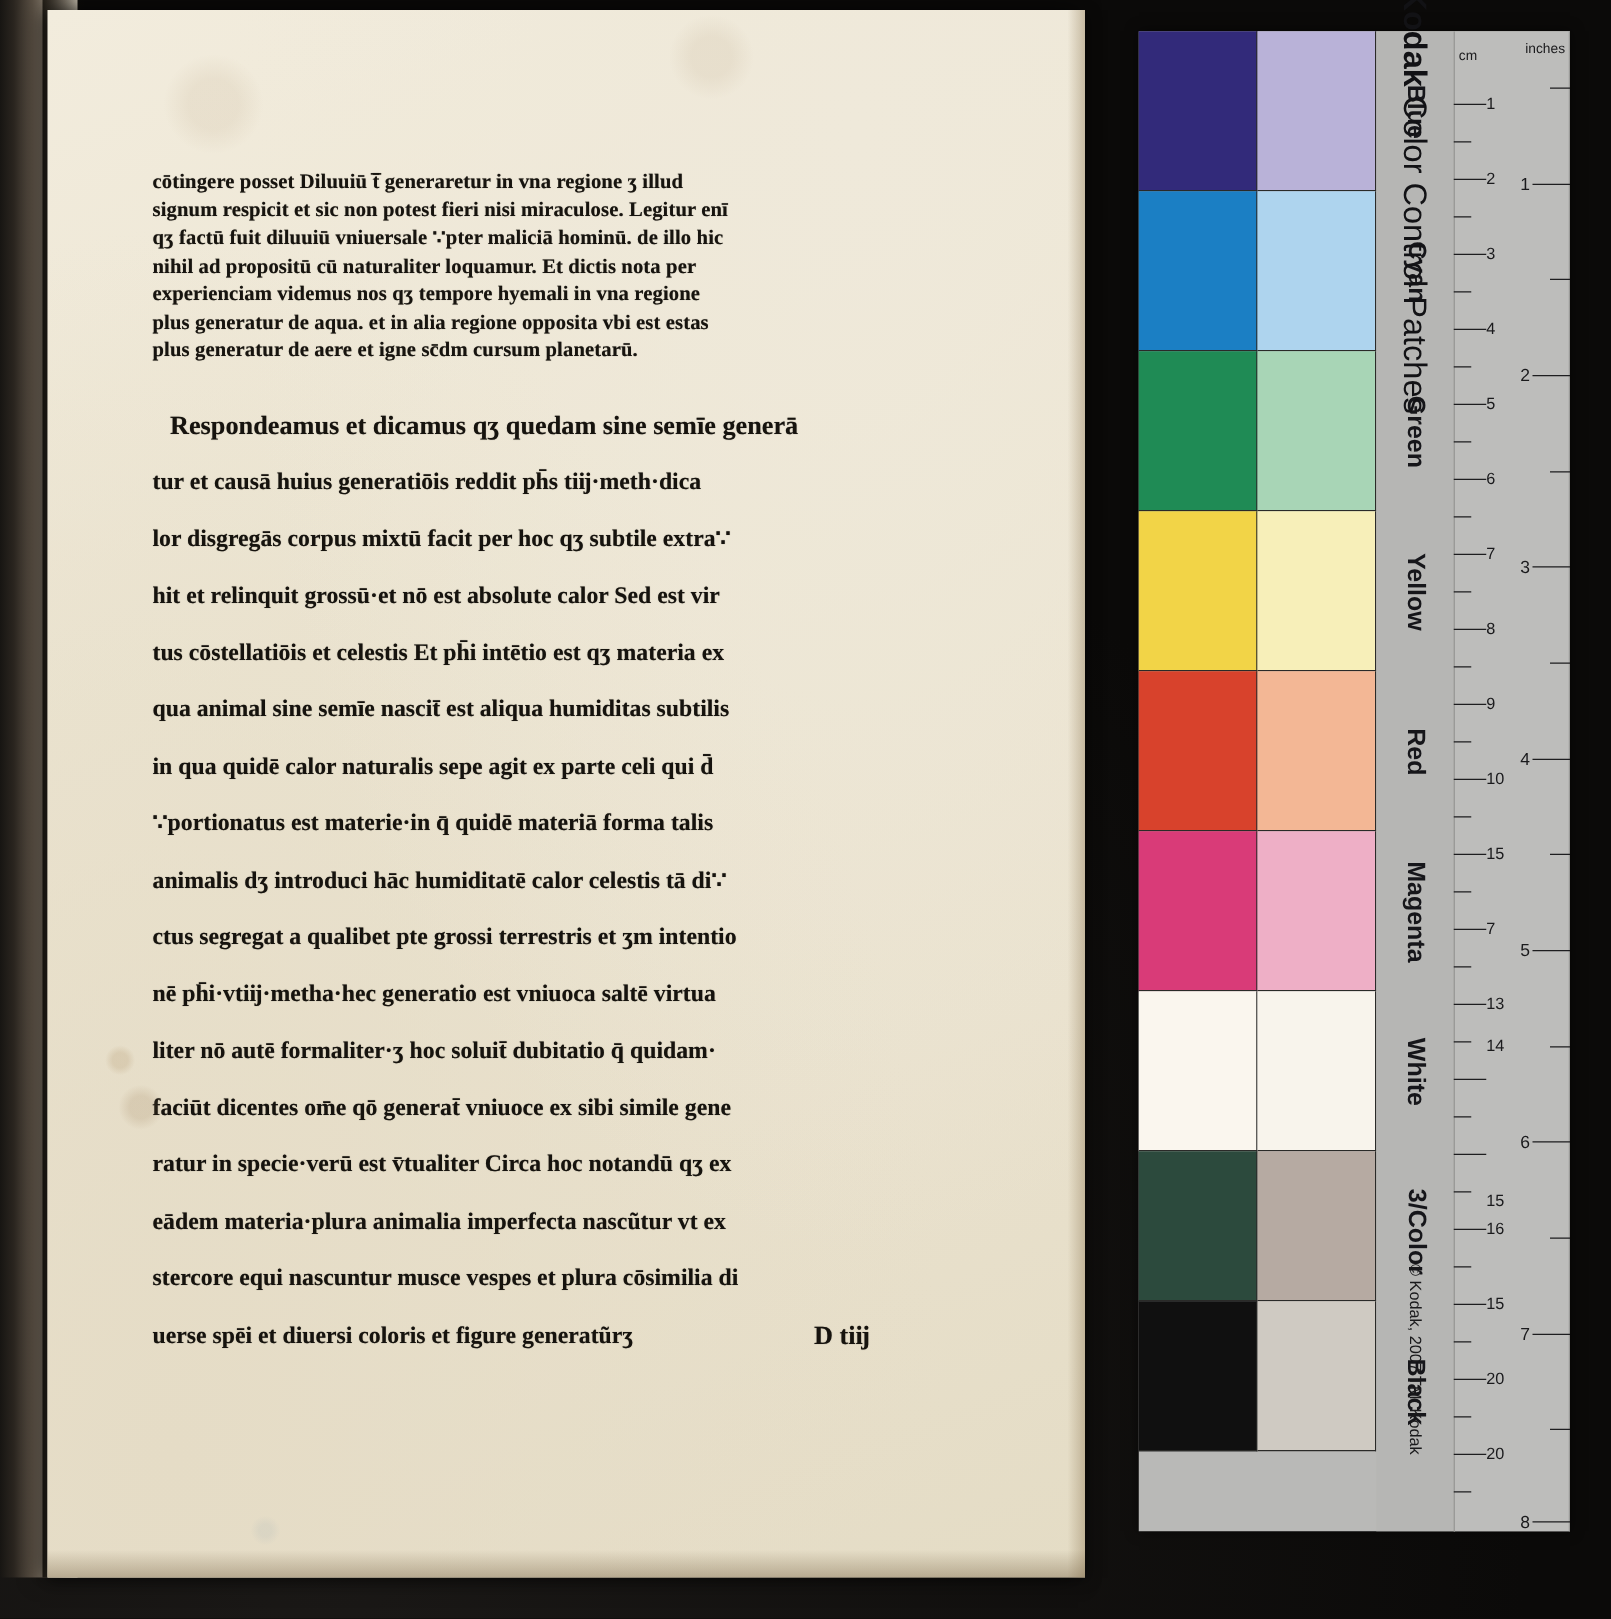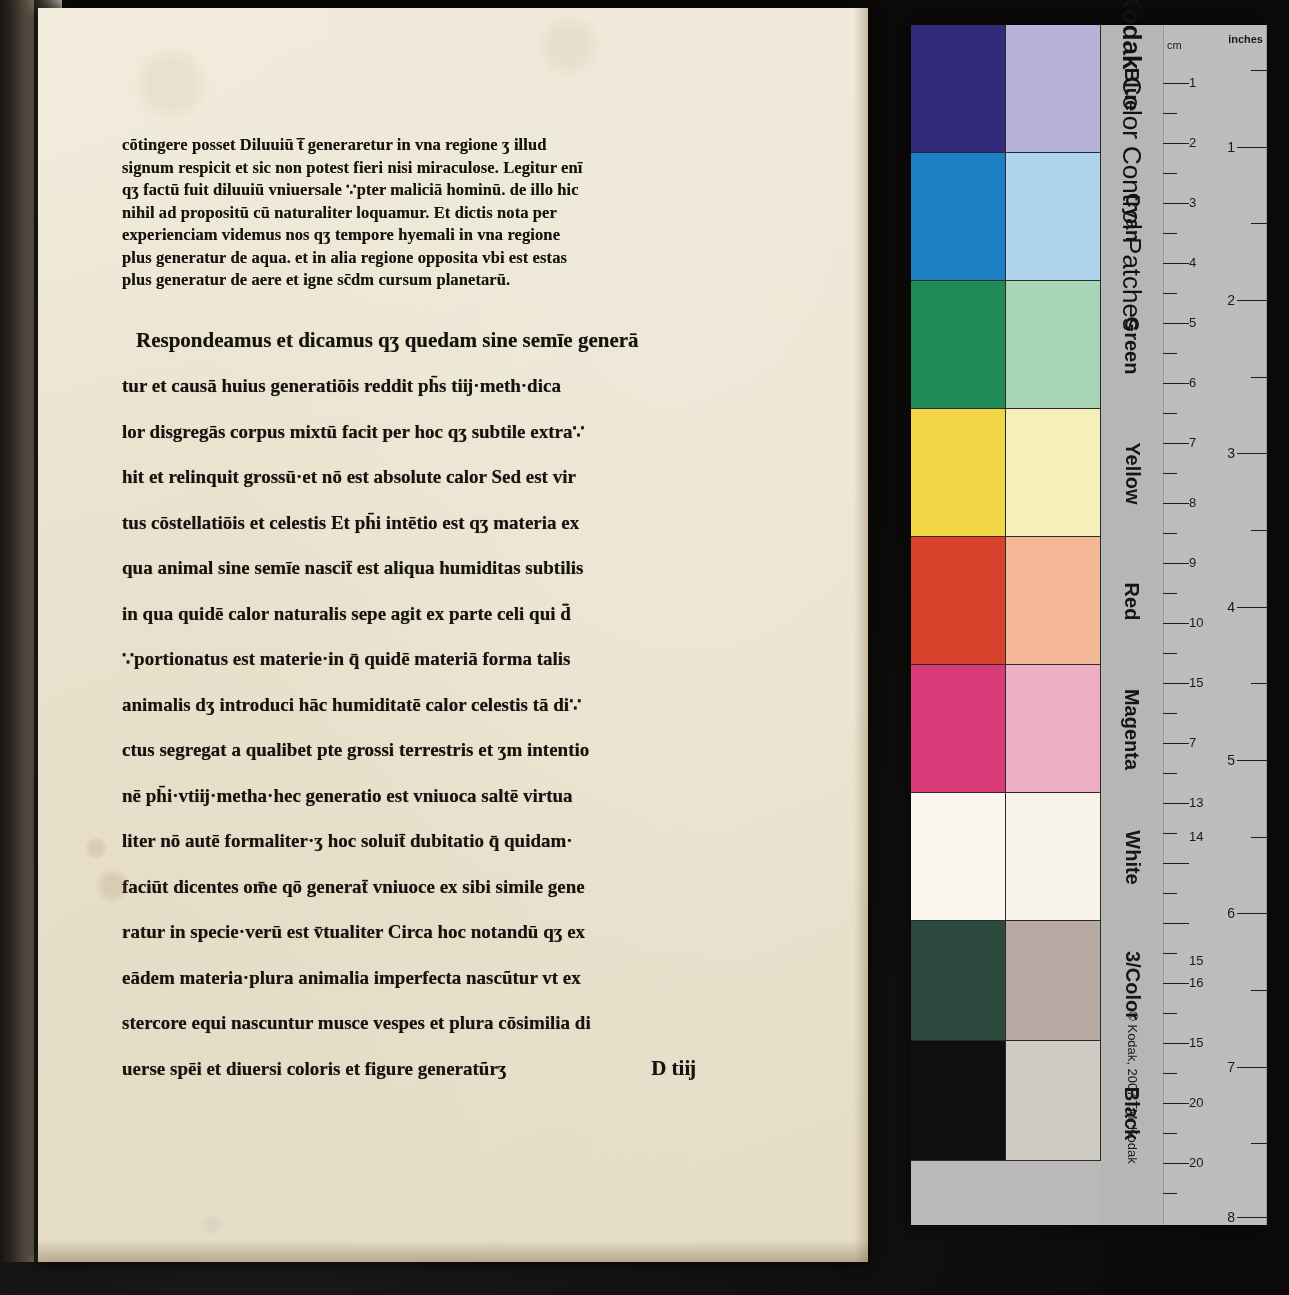--- a/index.html
+++ b/index.html
@@ -214,21 +214,21 @@
     font-size: 13px;
     color: #1a1a1c;
     margin-top: 100px;
   }
 
   
   .ruler {
     position: absolute;
     left: 252px;
     top: 0;
-    width: 104px;
+    width: 93px;
     height: 1200px;
     background: #bdbdbb;
   }
   .tick {
     position: absolute;
     left: 0;
     height: 1px;
     background: #1d1d1f;
   }
   .tick.major { width: 26px; }
@@ -257,21 +257,21 @@
     color: #1a1a1c;
     transform: translateY(-8px);
   }
   .unit-cm, .unit-in {
     position: absolute;
     font-family: "Liberation Sans", sans-serif;
     font-size: 11px;
     color: #1a1a1c;
   }
   .unit-cm { left: 4px; top: 14px; }
-  .unit-in { right: 4px; top: 8px; font-weight: bold; }
+  .unit-in { right: 4px; top: 8px; }
   .rulerline {
     position: absolute;
     top: 0; bottom: 0;
     width: 1px;
     background: #9a9a98;
   }
 </style>
 </head>
 <body>
 

